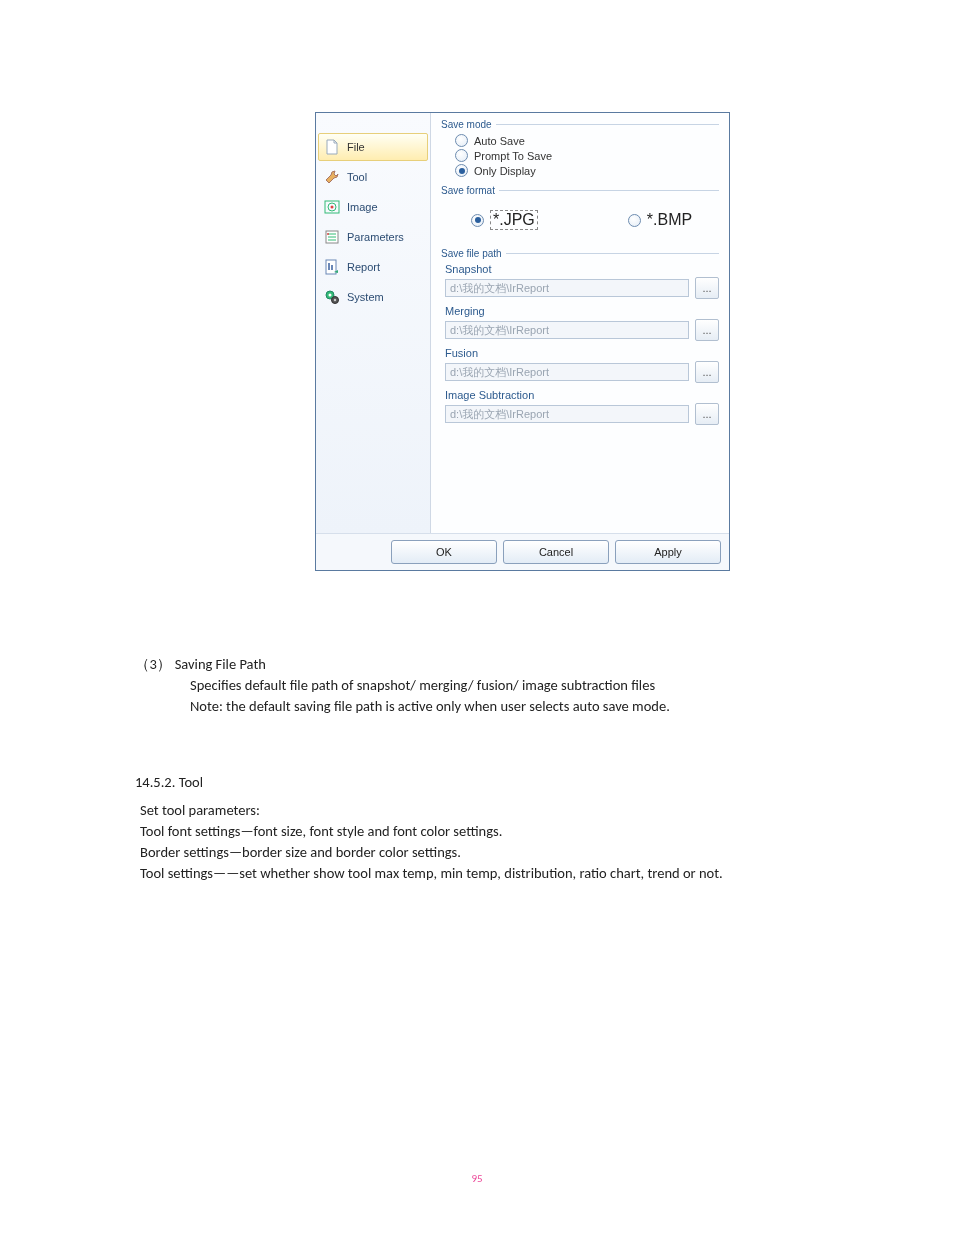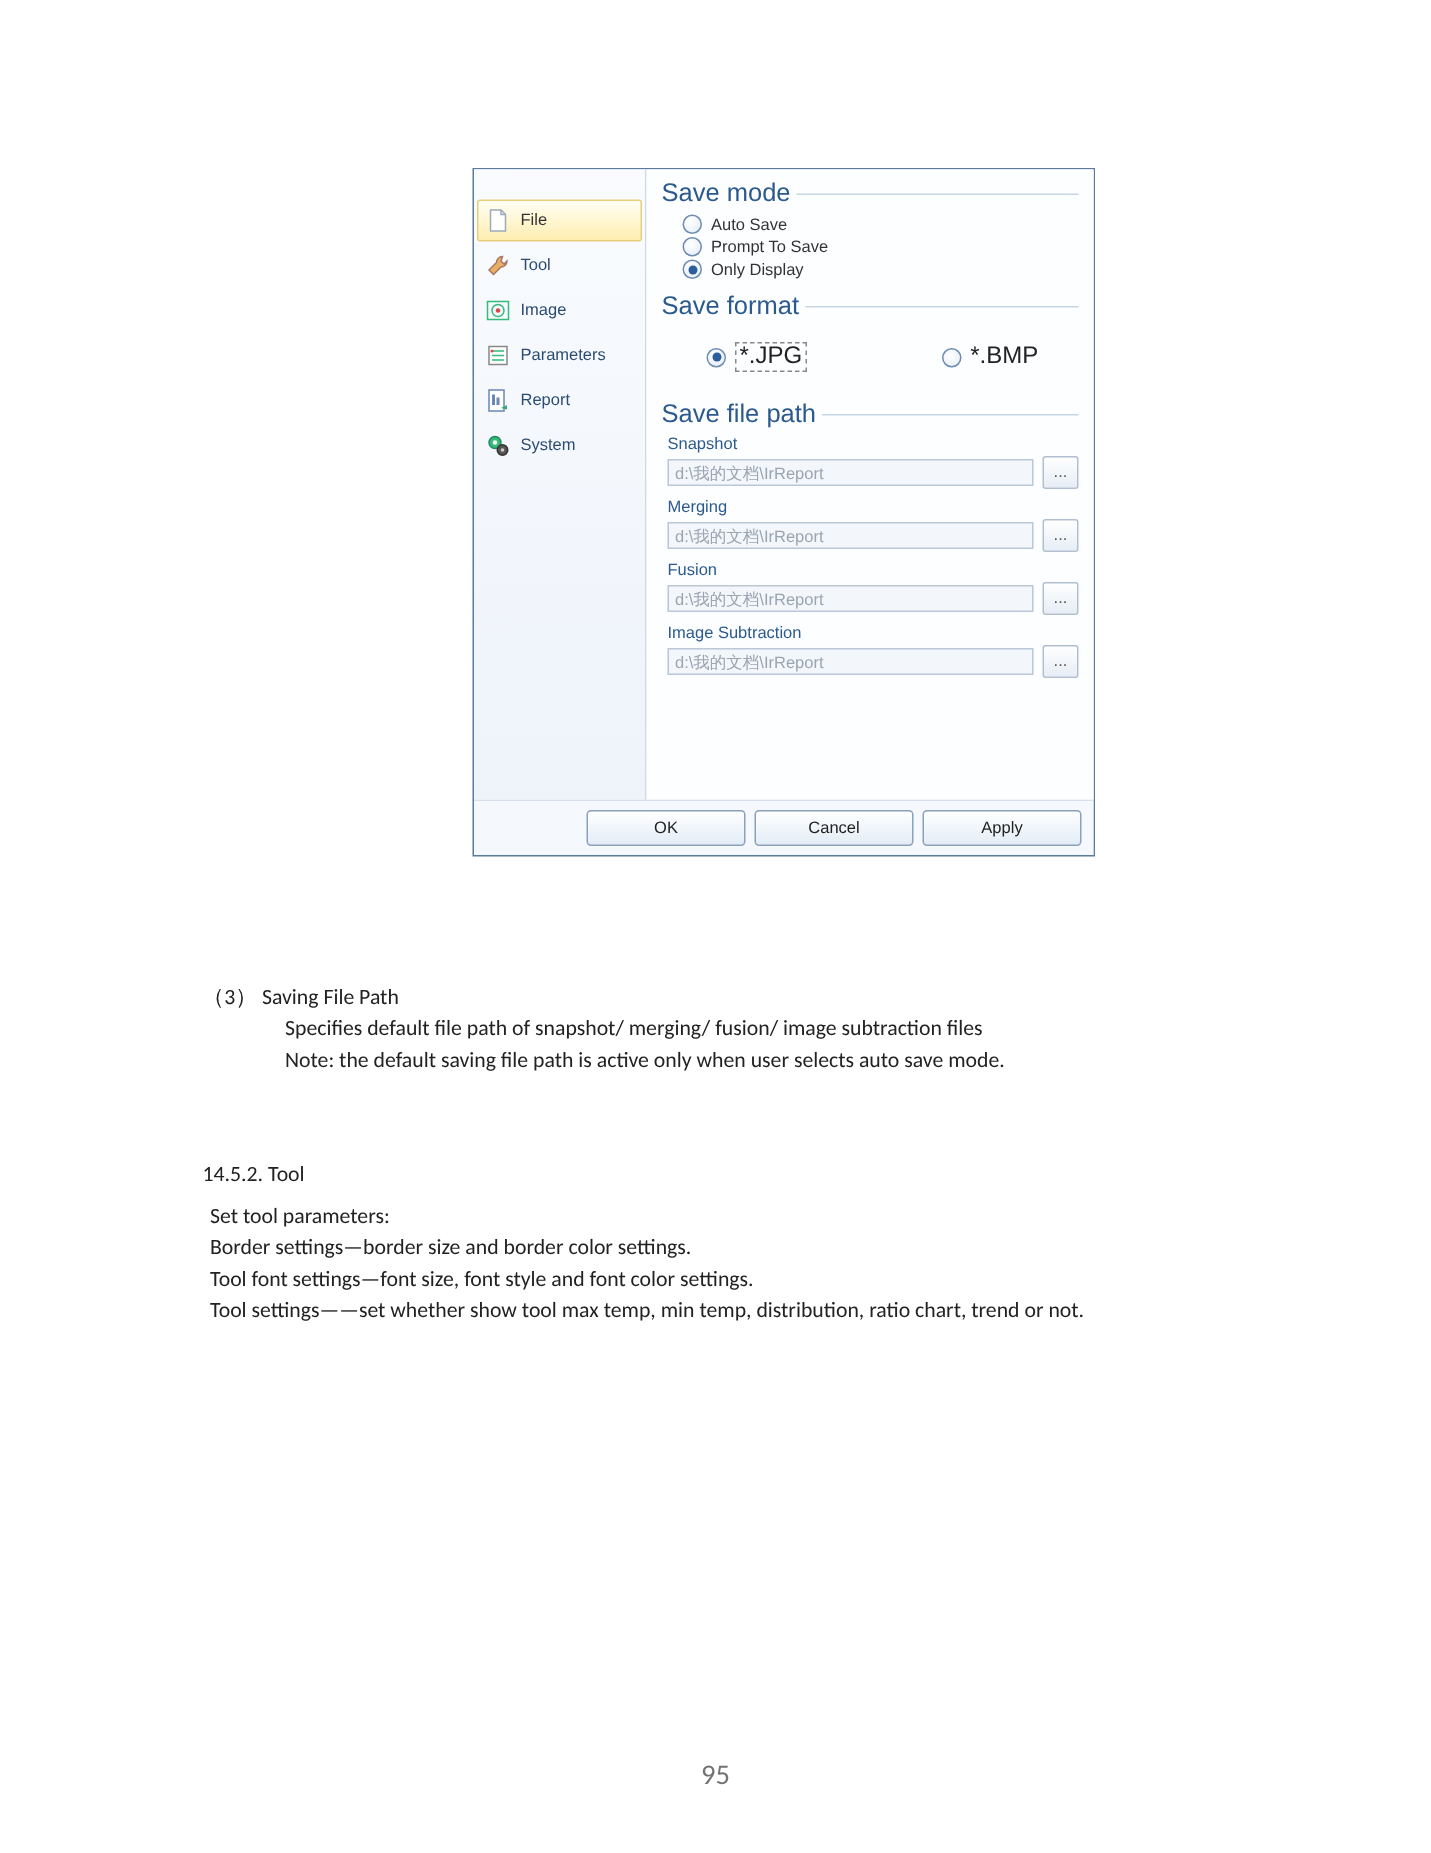--- a/index.html
+++ b/index.html
@@ -93,21 +93,21 @@
     min-height: 420px;
     box-sizing: border-box;
   }
   .group {
     border: none;
     padding: 0;
     margin: 0 0 8px 0;
   }
   .group-title {
     color: #2c5a8e;
-    font-size: 17px;
+    font-size: 10px;
     display: flex;
     align-items: center;
     white-space: nowrap;
     margin-bottom: 4px;
   }
   .group-title::after {
     content: "";
     flex: 1;
     height: 1px;
     background: #c7d4e4;
@@ -230,22 +230,22 @@
   .doc-section.section2 { top: 772px; }
   .doc-section.section3 { top: 800px; }
   .para-indent { padding-left: 55px; }
   .page-number {
     position: absolute;
     left: 0;
     right: 0;
     top: 1172px;
     text-align: center;
     font-family: Calibri, Arial, sans-serif;
-    font-size: 19px;
-    color: #737373;
+    font-size: 11px;
+    color: #ec4899;
   }
 </style>
 </head>
 <body>
 
 <div class="page">
 
   <div class="dialog">
 
     <div class="dialog-body">
@@ -390,19 +390,19 @@
     <div class="para-indent">Specifies default file path of snapshot/ merging/ fusion/ image subtraction files</div>
     <div class="para-indent">Note: the default saving file path is active only when user selects auto save mode.</div>
   </div>
 
   <div class="doc-section section2">
     <div>14.5.2. Tool</div>
   </div>
 
   <div class="doc-section section3" style="left:140px;">
     <div>Set tool parameters:</div>
+    <div>Tool font settings—font size, font style and font color settings.</div>
     <div>Border settings—border size and border color settings.</div>
-    <div>Tool font settings—font size, font style and font color settings.</div>
     <div>Tool settings——set whether show tool max temp, min temp, distribution, ratio chart, trend or not.</div>
   </div>
 
   <div class="page-number">95</div>
 </div>
 
 </body></html>

